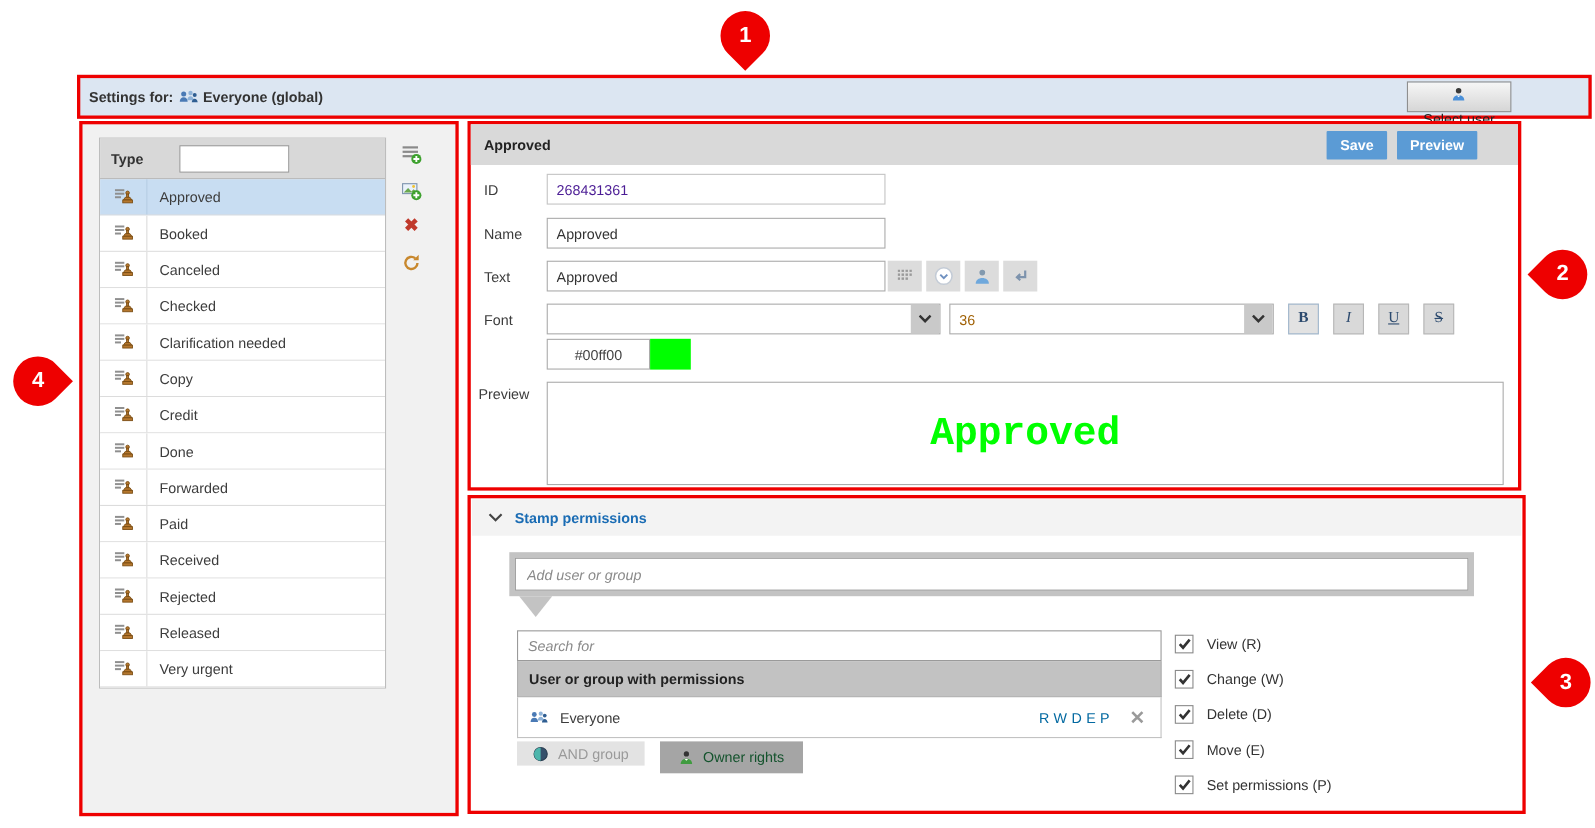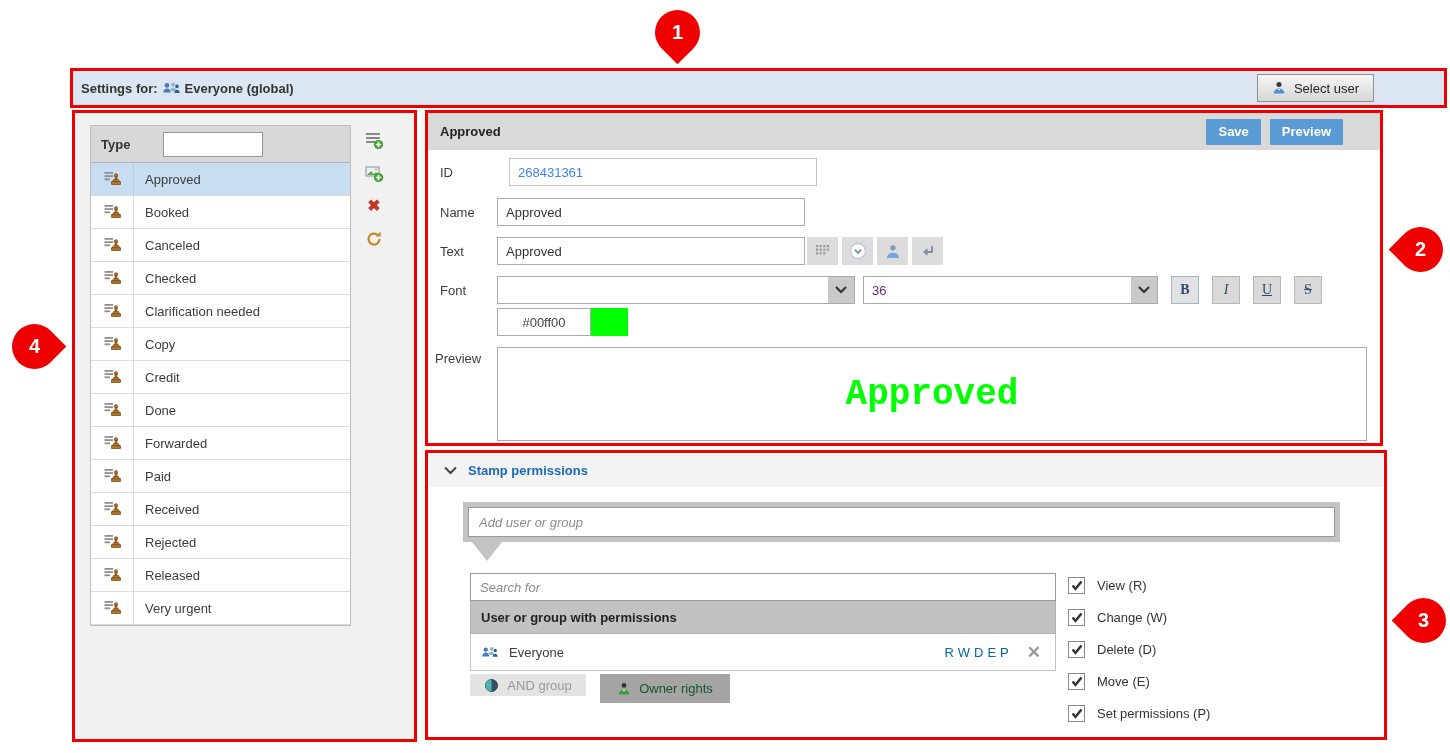--- a/index.html
+++ b/index.html
@@ -8,21 +8,21 @@
   *{box-sizing:border-box;}
   body{margin:0;background:#fff;font-family:"Liberation Sans",sans-serif;color:#333;}
   .canvas{position:relative;width:1450px;height:753px;background:#fff;overflow:hidden;font-size:13px;}
   .region{position:absolute;border:3px solid var(--red);}
   
   #r1{left:70px;top:68px;width:1377px;height:40px;background:var(--headerbg);}
   .hdr-inner{display:flex;align-items:center;height:100%;padding:0 8px;gap:4px;}
   .bold{font-weight:bold;}
   .btn-select-user{margin-left:auto;margin-right:62px;display:flex;align-items:center;gap:8px;
     background:linear-gradient(#f6f6f6,#d6d6d6);border:1px solid #8f8f8f;padding:4px 14px;height:28px;
-    font-family:inherit;font-size:13px;color:#222;cursor:pointer;}
+    font-family:inherit;font-size:13px;color:#222;cursor:pointer;flex-direction:column;}
   
   #r4{left:72px;top:110px;width:345px;height:632px;background:#f1f1f1;}
   .stamp-table{position:absolute;left:15px;top:12px;width:261px;background:#fff;border:1px solid #bdbdbd;}
   .stamp-thead{height:37px;background:#d8d8d8;border-bottom:1px solid #b3b3b3;display:flex;align-items:center;}
   .stamp-thead .type-label{font-weight:bold;margin-left:10px;}
   .filter-input{margin-left:33px;width:100px;height:25px;border:1px solid #979797;font-family:inherit;font-size:13px;padding:0 5px;}
   .srow{display:flex;align-items:center;height:33px;border-bottom:1px solid #dcdcdc;background:#fff;cursor:pointer;}
   .srow.selected{background:#c8ddf2;}
   .icon-cell{width:43px;min-width:43px;display:flex;align-items:center;justify-content:center;border-right:1px solid #dcdcdc;height:100%;}
   .srow.selected .icon-cell{border-right-color:#b6cde4;}
@@ -33,24 +33,24 @@
   
   #r2{left:425px;top:110px;width:958px;height:336px;background:#fff;}
   .editor-titlebar{position:absolute;left:0;top:0;right:0;height:37px;background:#d9d9d9;display:flex;align-items:center;padding:0 12px;}
   .editor-title{font-weight:bold;color:#222;}
   .titlebar-btns{margin-left:auto;margin-right:25px;display:flex;gap:9px;}
   .blue-btn{background:var(--accent);color:#fff;font-weight:bold;border:none;font-family:inherit;font-size:13px;
     padding:5px 12px;height:26px;cursor:pointer;border-radius:1px;}
   .frow{position:absolute;display:flex;align-items:center;}
   .flabel{width:57px;color:#3c3c3c;}
   .tinput{width:308px;height:28px;border:1px solid #ababab;font-family:inherit;font-size:13px;padding:0 8px;color:#333;}
-  .tinput.dim{color:#3b82f6;border-color:#c4c4c4;margin-left:12px;}
+  .tinput.dim{color:#4c1d95;border-color:#c4c4c4;}
   .mini-btn{width:31px;height:28px;background:#dcdcdc;border:none;margin-left:4px;display:flex;align-items:center;justify-content:center;cursor:pointer;}
   .combo{height:28px;border:1px solid #ababab;background:#fff;display:flex;align-items:center;}
-  .combo-val{flex:1;padding:0 8px;color:#701a75;}
+  .combo-val{flex:1;padding:0 8px;color:#a16207;}
   .combo-btn{width:26px;height:26px;background:#c9c9c9;display:flex;align-items:center;justify-content:center;cursor:pointer;}
   .style-btn{width:28px;height:28px;background:#d9d9d9;border:1px solid #b7b7b7;font-family:"Liberation Serif",serif;
     font-size:14px;color:#2c4a6e;margin-left:13px;cursor:pointer;display:flex;align-items:center;justify-content:center;}
   .style-btn.b{font-weight:bold;border-color:#9fb6cc;background:#e2e2e2;}
   .style-btn.i{font-style:italic;}
   .style-btn.u{text-decoration:underline;}
   .style-btn.s{text-decoration:line-through;}
   .color-input{width:94px;height:28px;border:1px solid #ababab;font-family:inherit;font-size:13px;text-align:center;color:#444;}
   .color-swatch{width:37px;height:28px;background:var(--stamp);cursor:pointer;}
   .preview-box{position:absolute;left:69px;top:234px;width:870px;height:94px;border:1px solid #ababab;

